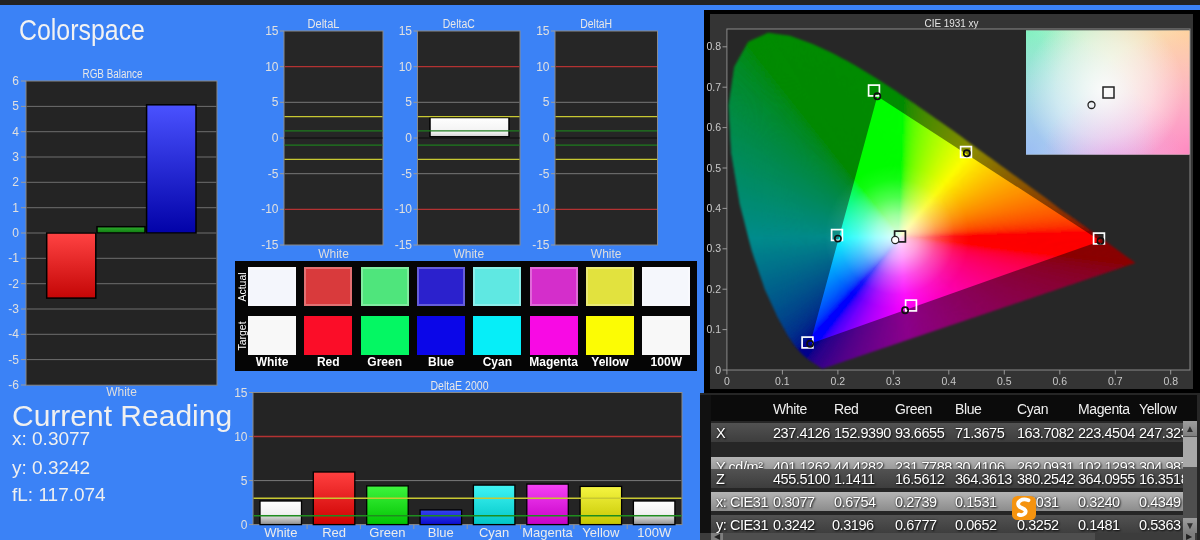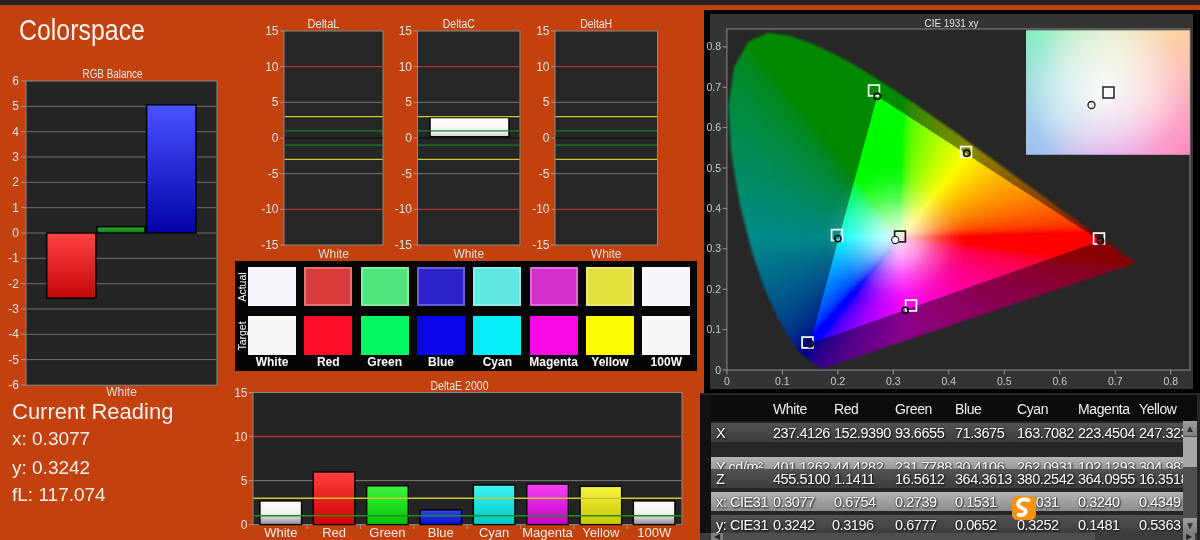--- a/index.html
+++ b/index.html
@@ -1,30 +1,30 @@
 <!DOCTYPE html>
 <html><head><meta charset="utf-8">
 <style>
 html,body{margin:0;padding:0;background:#333}
-#root{position:relative;width:1200px;height:540px;background:#c2410c;font-family:"Liberation Sans",sans-serif;overflow:hidden}
+#root{position:relative;width:1200px;height:540px;background:#3b82f6;font-family:"Liberation Sans",sans-serif;overflow:hidden}
 #root svg{position:absolute;display:block}
 .abs{position:absolute}
 #topstrip{left:0;top:0;width:1200px;height:5px;background:#232323}
 #title{left:19px;top:13px;font-size:30px;color:#f2f2f2;transform:scaleX(0.83);transform-origin:0 0}
 #rgbchart{left:0;top:60px}
 #deltas{left:255px;top:14px}
 #de2000{left:230px;top:378px}
 #cie{left:704px;top:10px}
 #swpanel{left:235px;top:260.5px;width:462px;height:110px;background:#050505}
 .sw{position:absolute;width:48px;height:39px}
 .swa{box-shadow:inset 0 0 0 2px rgba(255,255,255,0.28)}
 .swl{position:absolute;width:76px;text-align:center;font-size:12px;font-weight:bold;color:#fff}
 .vlab{position:absolute;font-size:10.5px;color:#fff;transform:rotate(-90deg);transform-origin:center;width:44px;text-align:center}
 .cr{color:#f0f0f0;line-height:1.08}
-.cr.h{font-size:22px}
+.cr.h{font-size:30px}
 .cr.v{font-size:19px}
 #tablewrap{left:700px;top:393px;width:500px;height:147px;background:#262626;overflow:hidden}
 #thead{position:absolute;left:0;top:2px;width:497px;height:25.5px;background:#0b0b0b;color:#f0f0f0;font-size:14px;letter-spacing:-0.4px}
 #thead span{position:absolute;top:6px}
 .trow{position:absolute;left:11px;width:472px;height:19px;font-size:14.5px;letter-spacing:-0.45px;color:#fff;overflow:hidden}
 .trow span{position:absolute;top:1.5px;text-shadow:1px 1px 2px rgba(0,0,0,0.85),0 0 2px rgba(0,0,0,0.5)}
 .trow.dark{background:linear-gradient(180deg,#525252,#3d3d3d)}
 .trow.light{background:linear-gradient(180deg,#b4b4b4,#8c8c8c)}
 #leftstrip{left:0;top:2px;width:11px;height:138px;background:#111}
 #vsb{left:483px;top:27.5px;width:14px;height:112.5px;background:#4f4f4f}

